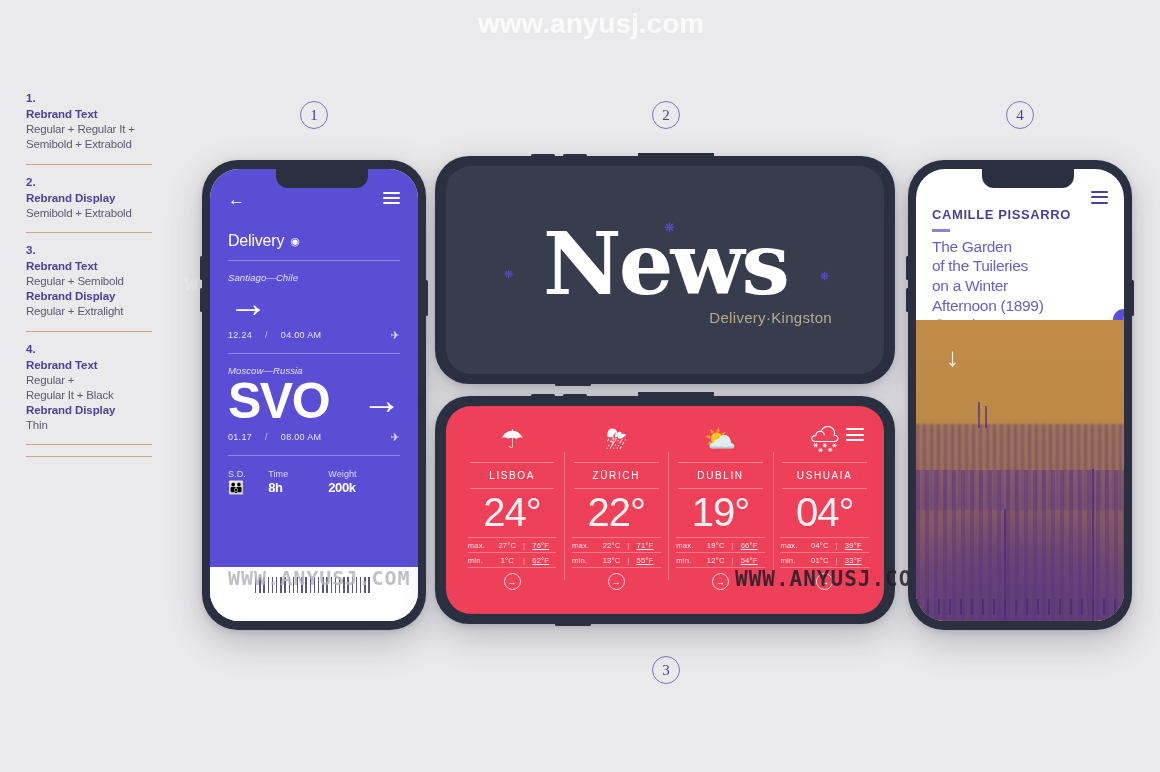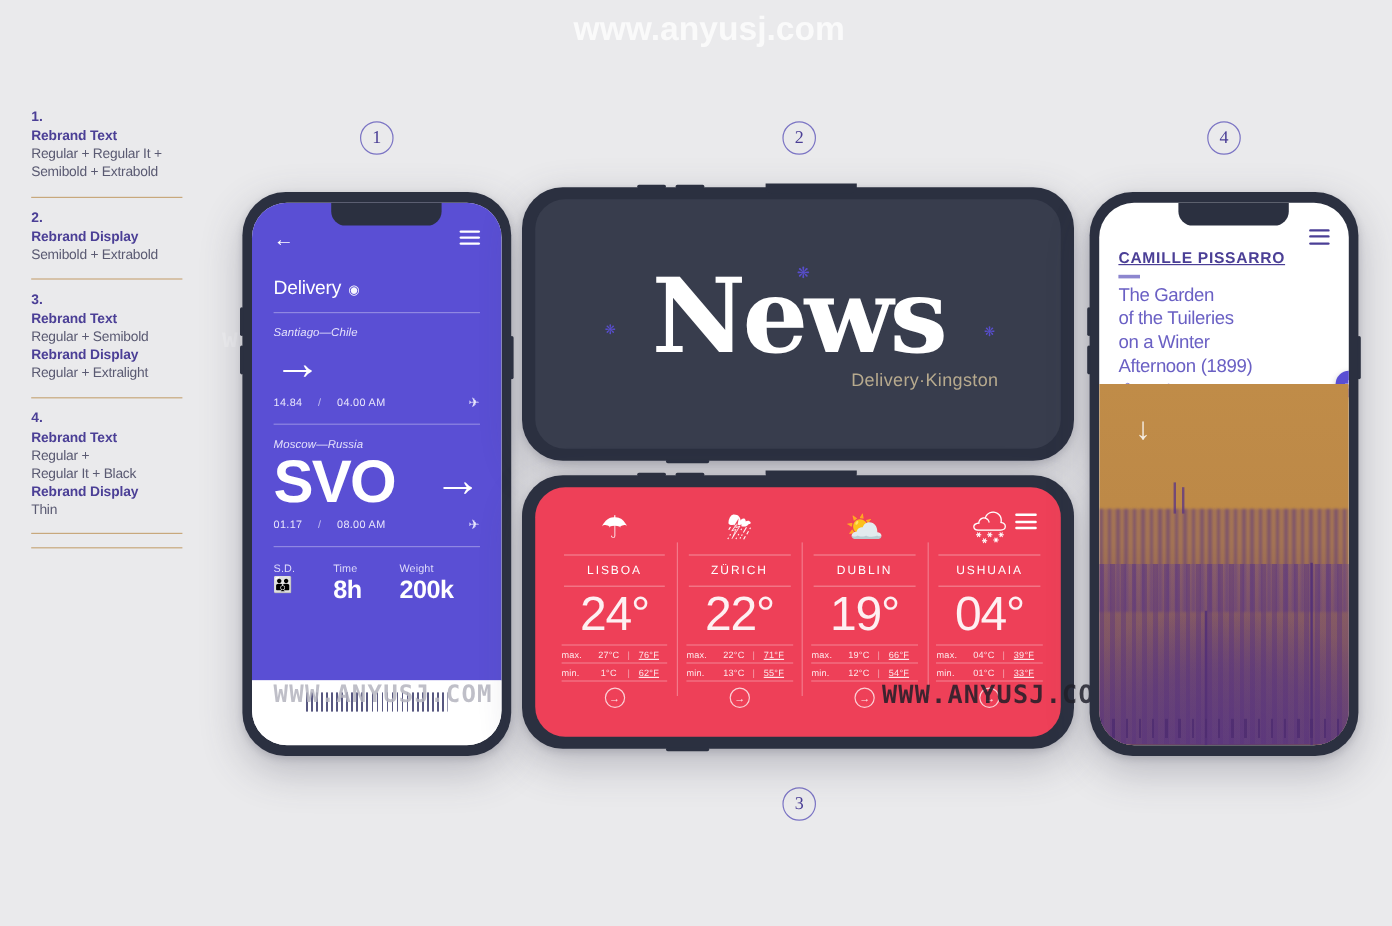--- a/index.html
+++ b/index.html
@@ -61,25 +61,25 @@
   .p1-title{color:#fff;font-size:16px;font-weight:normal;margin-top:24px;display:flex;align-items:center;gap:6px;letter-spacing:-.2px;}
   .p1-title .eyeicon{font-size:11px;opacity:.95;}
   .p1-div{height:1px;background:rgba(255,255,255,.32);margin-top:10px;}
   .p1-city{color:#e3e0fb;font-size:9.5px;font-style:italic;margin-top:11px;letter-spacing:.1px;}
   .p1-code{color:#fff;font-size:50px;font-weight:bold;line-height:.92;margin-top:2px;
       display:flex;align-items:center;justify-content:space-between;letter-spacing:-1.5px;}
   .p1-code .arw{font-size:40px;font-weight:normal;}
   .p1-meta{color:#e8e6fc;font-size:9px;margin-top:7px;display:flex;align-items:center;letter-spacing:.3px;}
   .p1-meta .sep{margin:0 13px;opacity:.7;}
   .p1-meta .mico{margin-left:auto;font-size:11px;}
-  .p1-stats{display:flex;margin-top:13px;justify-content:space-between;}
+  .p1-stats{display:flex;margin-top:13px;}
   .p1-stat{margin-right:22px;}
-  .p1-stat.wide{margin-left:0;}
+  .p1-stat.wide{margin-left:18px;}
   .p1-lab{color:#dedbfa;font-size:9px;letter-spacing:.1px;}
-  .p1-val{color:#fff;font-size:21px;font-weight:bold;margin-top:1px;letter-spacing:-.4px;}
+  .p1-val{color:#fff;font-size:13px;font-weight:bold;margin-top:1px;letter-spacing:-.4px;}
   .p1-val.small{font-size:13px;letter-spacing:2px;font-weight:normal;}
   .p1-white{background:#fff;height:54px;position:relative;}
   .barcode{position:absolute;left:50%;top:10px;transform:translateX(-50%);
      width:118px;height:16px;
      background:repeating-linear-gradient(90deg,#3a3a6a 0 1.4px,transparent 1.4px 4.2px);
      opacity:.85;}
 
   
   #phone2{left:435px;top:156px;width:460px;height:228px;border-radius:34px;}
   #phone2 .screen{left:11px;top:10px;width:438px;height:208px;border-radius:25px;background:#383d4d;}
@@ -117,21 +117,21 @@
   .p3-hamb{position:absolute;right:20px;top:22px;width:18px;z-index:7;}
   .p3-hamb i{display:block;height:2px;background:#fff;margin-bottom:3.6px;border-radius:1px;}
 
   
   #phone4{left:908px;top:160px;width:224px;height:470px;border-radius:36px;}
   #phone4 .screen{left:8px;top:9px;width:208px;height:452px;border-radius:29px;background:#fff;}
   #phone4 .notch{left:66px;top:0px;width:92px;height:19px;border-radius:0 0 12px 12px;}
   .p4-head{padding:22px 16px 0 16px;position:relative;height:151px;box-sizing:border-box;}
   .p4-hamb{position:absolute;right:16px;top:22px;width:17px;}
   .p4-hamb i{display:block;height:2px;background:#4b3f96;margin-bottom:3.4px;border-radius:1px;}
-  .p4-artist{color:#4b3f96;font-size:13px;font-weight:bold;letter-spacing:.6px;margin-top:16px;text-decoration:underline;}
+  .p4-artist{color:#4b3f96;font-size:13px;font-weight:bold;letter-spacing:.6px;margin-top:16px;}
   .p4-dash{width:18px;height:2.5px;background:#8d86cf;margin:7px 0 5px 0;}
   .p4-title{color:#6a60c4;font-size:15.5px;line-height:1.28;letter-spacing:-.3px;}
   .p4-link{color:#6a60c4;font-size:14px;font-style:italic;display:flex;align-items:center;gap:3px;margin-top:1px;}
   .p4-link .mus{font-style:normal;font-size:12px;}
   .p4-fab{position:absolute;right:-11px;bottom:-11px;width:22px;height:22px;border-radius:50%;
      background:#5a4fd4;color:#fff;font-size:14px;display:flex;align-items:center;justify-content:center;
      box-shadow:0 2px 5px rgba(0,0,0,.25);}
   .p4-art{position:relative;height:301px;overflow:hidden;
      background:
        radial-gradient(ellipse 120% 70% at 50% 105%, rgba(86,52,120,.92) 0%, rgba(86,52,120,.55) 38%, rgba(86,52,120,0) 62%),
@@ -223,21 +223,21 @@
           <span class="eyeicon">◉</span>
         </div>
         <div class="p1-div"></div>
 
         <div>
           <div class="p1-city">Santiago—Chile</div>
           <div class="p1-code">
             <span class="arw">→</span>
           </div>
           <div class="p1-meta">
-            <span>14.84</span>
+            <span>12.24</span>
             <span class="sep">/</span>
             <span>04.00 AM</span>
             <span class="mico">✈</span>
           </div>
         </div>
         <div class="p1-div" style="margin-top:11px;"></div>
 
         <div>
           <div class="p1-city">Moscow—Russia</div>
           <div class="p1-code">

